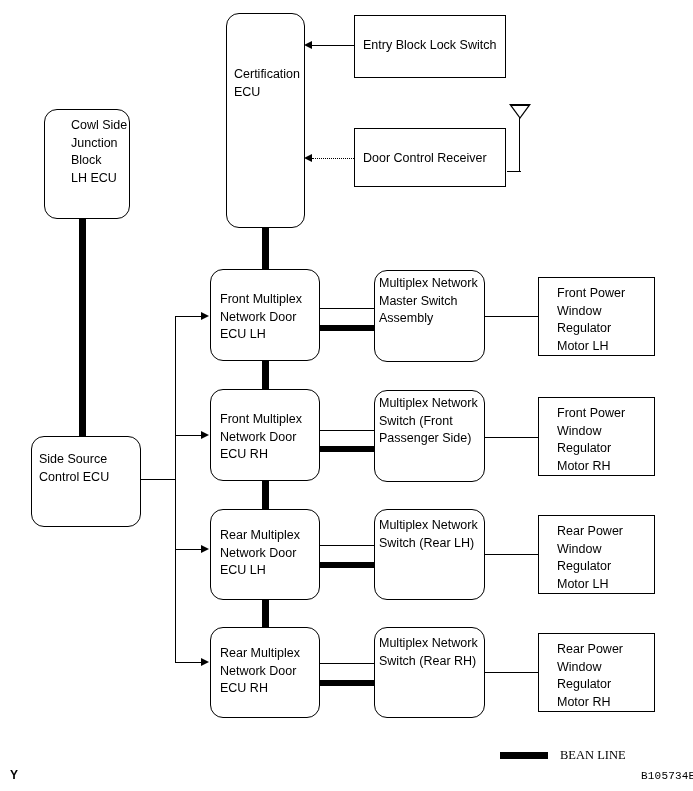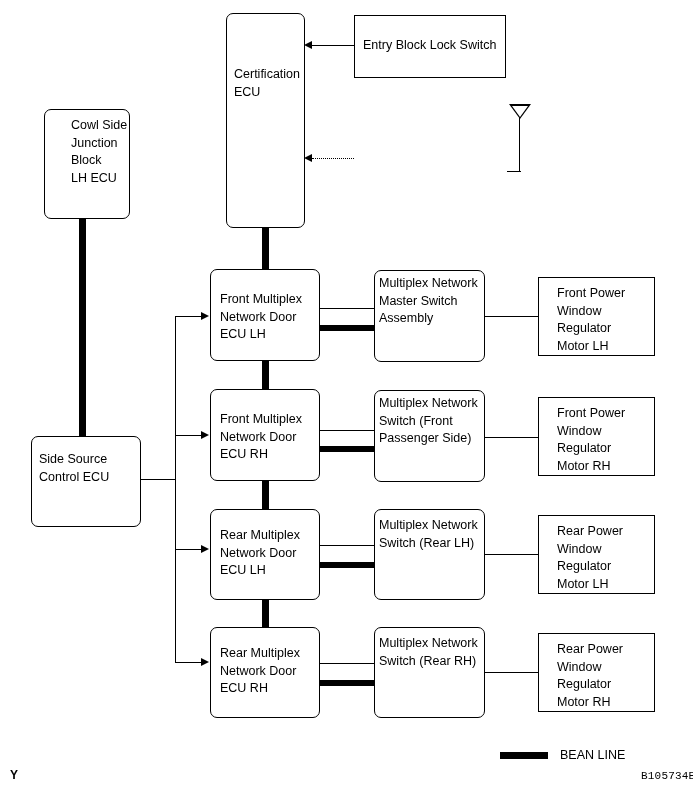--- a/index.html
+++ b/index.html
@@ -24,21 +24,21 @@
     border: 1.3px solid #000000;
     background: #ffffff;
     font-size: 12.5px;
     line-height: 17.5px;
     z-index: 5;
   }
   .box .txt {
     position: absolute;
     white-space: pre-line;
   }
-  .rounded { border-radius: 7px; }
+  .rounded { border-radius: 13px; }
   .sharp   { border-radius: 0; }
 
   
   .bean {
     position: absolute;
     background: #000000;
     z-index: 3;
   }
   .thin {
     position: absolute;
@@ -165,20 +165,23 @@
 
   <div class="box rounded" style="left:226px; top:13px; width:79px; height:215px;">
     <span class="txt" style="left:7px; top:52px;">Certification
 ECU</span>
   </div>
 
   <div class="box sharp" style="left:354px; top:15px; width:152px; height:63px;">
     <span class="txt" style="left:8px; top:21px;">Entry Block Lock Switch</span>
   </div>
 
+  <div class="box sharp" style="left:354px; top:128px; width:152px; height:59px;">
+    <span class="txt" style="left:8px; top:21px;">Door Control Receiver</span>
+  </div>
 
   <div class="box rounded" style="left:44px; top:109px; width:86px; height:110px;">
     <span class="txt" style="left:26px; top:7px;">Cowl Side
 Junction
  Block
  LH ECU</span>
   </div>
 
   <div class="box rounded" style="left:31px; top:436px; width:110px; height:91px;">
     <span class="txt" style="left:7px; top:14px;">Side Source
@@ -253,19 +256,19 @@
   </div>
 
   <div class="box sharp" style="left:538px; top:633px; width:117px; height:79px;">
     <span class="txt" style="left:18px; top:7px;">Rear Power
 Window
 Regulator
 Motor RH</span>
   </div>
 
   <div class="legend-swatch" style="left:500px; top:752px; width:48px; height:7px;"></div>
-  <div class="label" style="left:560px; top:748px;">BEAN LINE</div>
+  <div class="label" style="left:560px; top:748px;font-family:Liberation Serif, serif;">BEAN LINE</div>
 
   <div class="figcode" style="left:641px; top:770px;">B105734E02</div>
 
   <div class="ymark" style="left:10px; top:768px;">Y</div>
 
 </div>
 
 </body></html>

